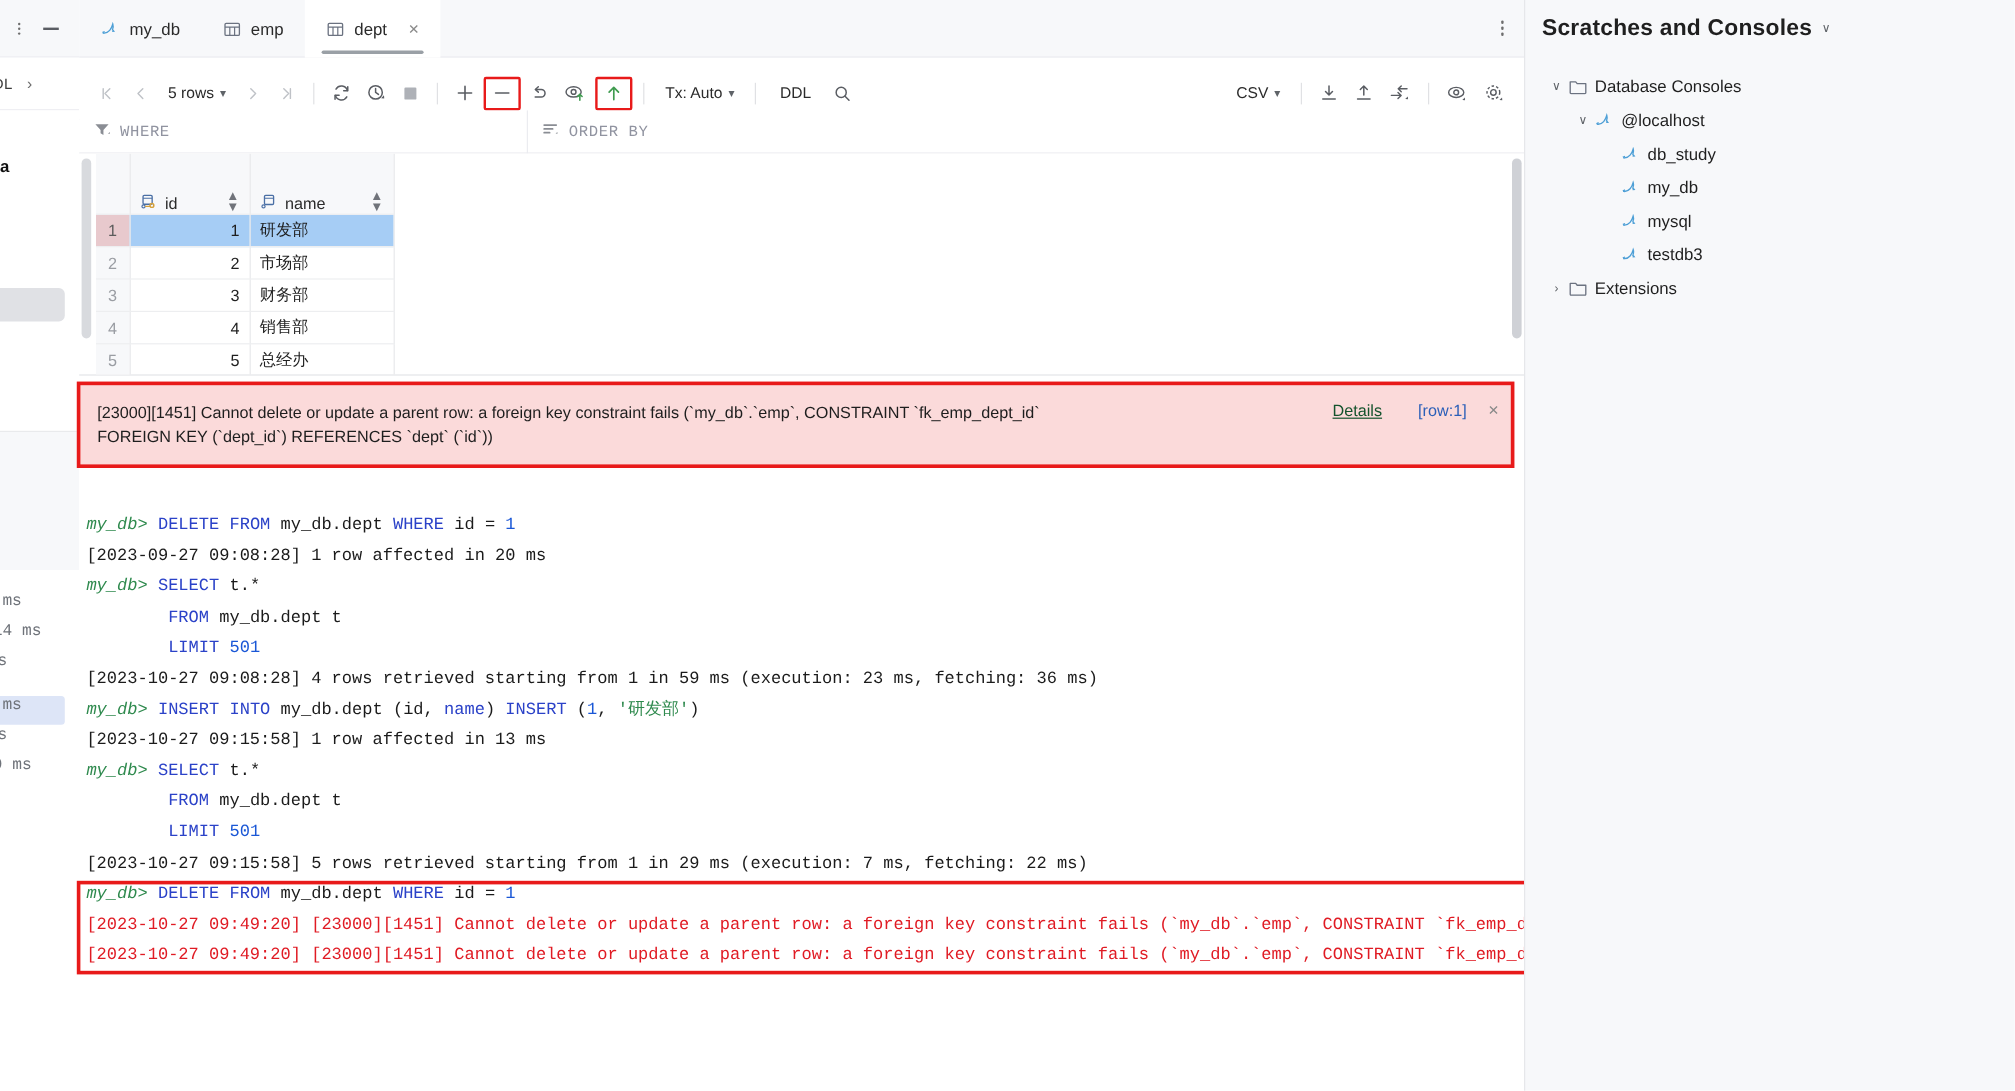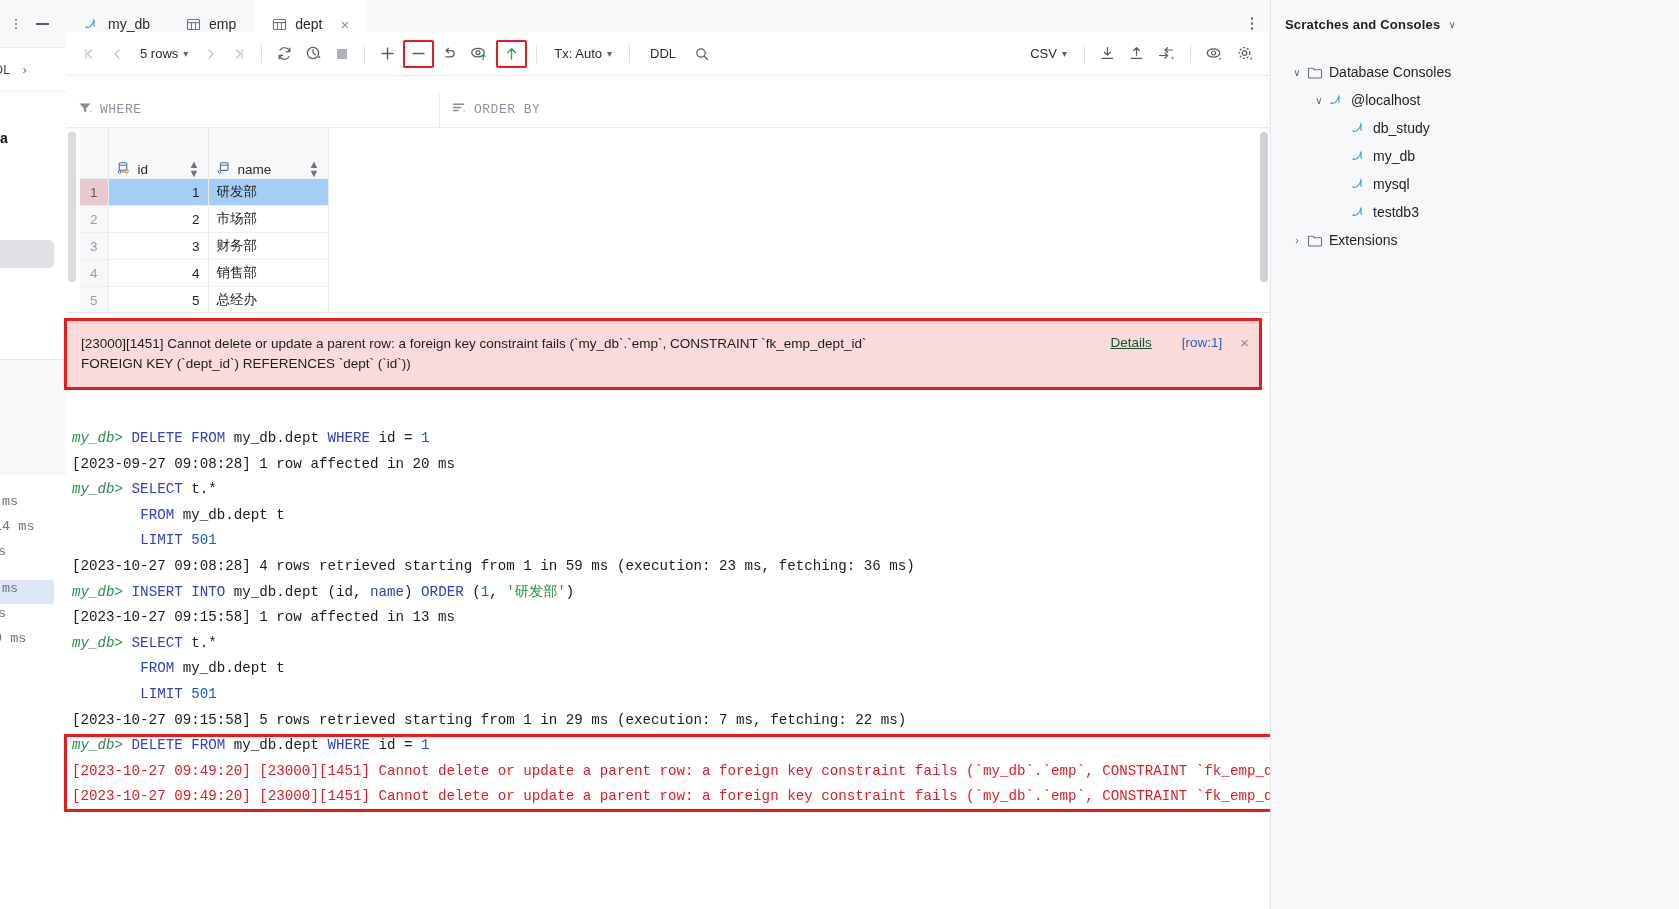--- a/index.html
+++ b/index.html
@@ -87,21 +87,21 @@
     gap: 2.5px; cursor: pointer;
   }
   .tabbar-menu i { width: 2.5px; height: 2.5px; border-radius: 50%; background: #6e6e6e; display: block; }
 
   
   .ic-db { width: 16px; height: 16px; display: inline-block; }
   .ic-table { width: 15px; height: 15px; display: inline-block; }
 
   
   .gridbar {
-    position: absolute; left: 66px; top: 32px; width: 1204px; height: 44px;
+    position: absolute; left: 66px; top: 56px; width: 1204px; height: 44px;
     background: #ffffff; border-bottom: 1px solid #ebecf0;
     display: flex; align-items: center; padding: 0 10px; gap: 2px;
   }
   .tb {
     height: 28px; min-width: 26px; padding: 0 5px;
     display: flex; align-items: center; justify-content: center;
     border-radius: 4px; cursor: pointer; color: #4a4d52;
     position: relative;
   }
   .tb.disabled { color: #bfc2c7; cursor: default; }
@@ -220,21 +220,21 @@
   .crbtn.active { background: #dce6f7; }
 
   
   .sidebar {
     position: absolute; left: 1270px; top: 0; width: 409px; height: 909px;
     background: #f7f8fa; border-left: 1px solid #e6e7ea;
   }
   .sb-head {
     height: 48px; display: flex; align-items: center; padding-left: 14px; gap: 8px;
   }
-  .sb-title { font-size: 13px; font-weight: bold; color: #1f1f1f; letter-spacing: .2px; }
+  .sb-title { font-size: 19px; font-weight: bold; color: #1f1f1f; letter-spacing: .2px; }
   .sb-tree { padding-top: 10px; }
   .sb-row {
     display: flex; align-items: center; height: 28px; font-size: 14px; color: #1f1f1f;
     cursor: pointer; padding-right: 8px;
   }
   .sb-arrow { width: 16px; display: flex; align-items: center; justify-content: center;
               color: #5f6368; font-size: 10px; }
   .sb-ico { width: 20px; display: flex; align-items: center; justify-content: center; }
   .sb-label { margin-left: 4px; }
 </style>
@@ -566,21 +566,21 @@
     <div class="conhdr-min"></div>
   </div>
 
   <div class="console" id="console-out">
       <div class="cline"><span class="prompt">my_db&gt; </span><span class="kw">DELETE FROM</span><span class=""> my_db.dept </span><span class="kw">WHERE</span><span class=""> id = </span><span class="num">1</span></div>
       <div class="cline">[2023-09-27 09:08:28] 1 row affected in 20 ms</div>
       <div class="cline"><span class="prompt">my_db&gt; </span><span class="kw">SELECT</span><span class=""> t.*</span></div>
       <div class="cline"><span class="">        </span><span class="kw">FROM</span><span class=""> my_db.dept t</span></div>
       <div class="cline"><span class="">        </span><span class="kw">LIMIT</span><span class=""> </span><span class="num">501</span></div>
       <div class="cline">[2023-10-27 09:08:28] 4 rows retrieved starting from 1 in 59 ms (execution: 23 ms, fetching: 36 ms)</div>
-      <div class="cline"><span class="prompt">my_db&gt; </span><span class="kw">INSERT INTO</span><span class=""> my_db.dept (id, </span><span class="kw">name</span><span class="">) </span><span class="kw">ORDER</span><span class=""> (</span><span class="num">1</span><span class="">, </span><span class="str">'研发部'</span><span class="">)</span></div>
+      <div class="cline"><span class="prompt">my_db&gt; </span><span class="kw">INSERT INTO</span><span class=""> my_db.dept (id, </span><span class="kw">name</span><span class="">) </span><span class="kw">INSERT</span><span class=""> (</span><span class="num">1</span><span class="">, </span><span class="str">'研发部'</span><span class="">)</span></div>
       <div class="cline">[2023-10-27 09:15:58] 1 row affected in 13 ms</div>
       <div class="cline"><span class="prompt">my_db&gt; </span><span class="kw">SELECT</span><span class=""> t.*</span></div>
       <div class="cline"><span class="">        </span><span class="kw">FROM</span><span class=""> my_db.dept t</span></div>
       <div class="cline"><span class="">        </span><span class="kw">LIMIT</span><span class=""> </span><span class="num">501</span></div>
       <div class="cline">[2023-10-27 09:15:58] 5 rows retrieved starting from 1 in 29 ms (execution: 7 ms, fetching: 22 ms)</div>
       <div class="cline"><span class="prompt">my_db&gt; </span><span class="kw">DELETE FROM</span><span class=""> my_db.dept </span><span class="kw">WHERE</span><span class=""> id = </span><span class="num">1</span></div>
       <div class="cline errline">[2023-10-27 09:49:20] [23000][1451] Cannot delete or update a parent row: a foreign key constraint fails (`my_db`.`emp`, CONSTRAINT `fk_emp_dept_id` FOREIGN</div>
       <div class="cline errline">[2023-10-27 09:49:20] [23000][1451] Cannot delete or update a parent row: a foreign key constraint fails (`my_db`.`emp`, CONSTRAINT `fk_emp_dept_id` FOREIGN</div>
     </div>
   <div class="console-hl"></div>

